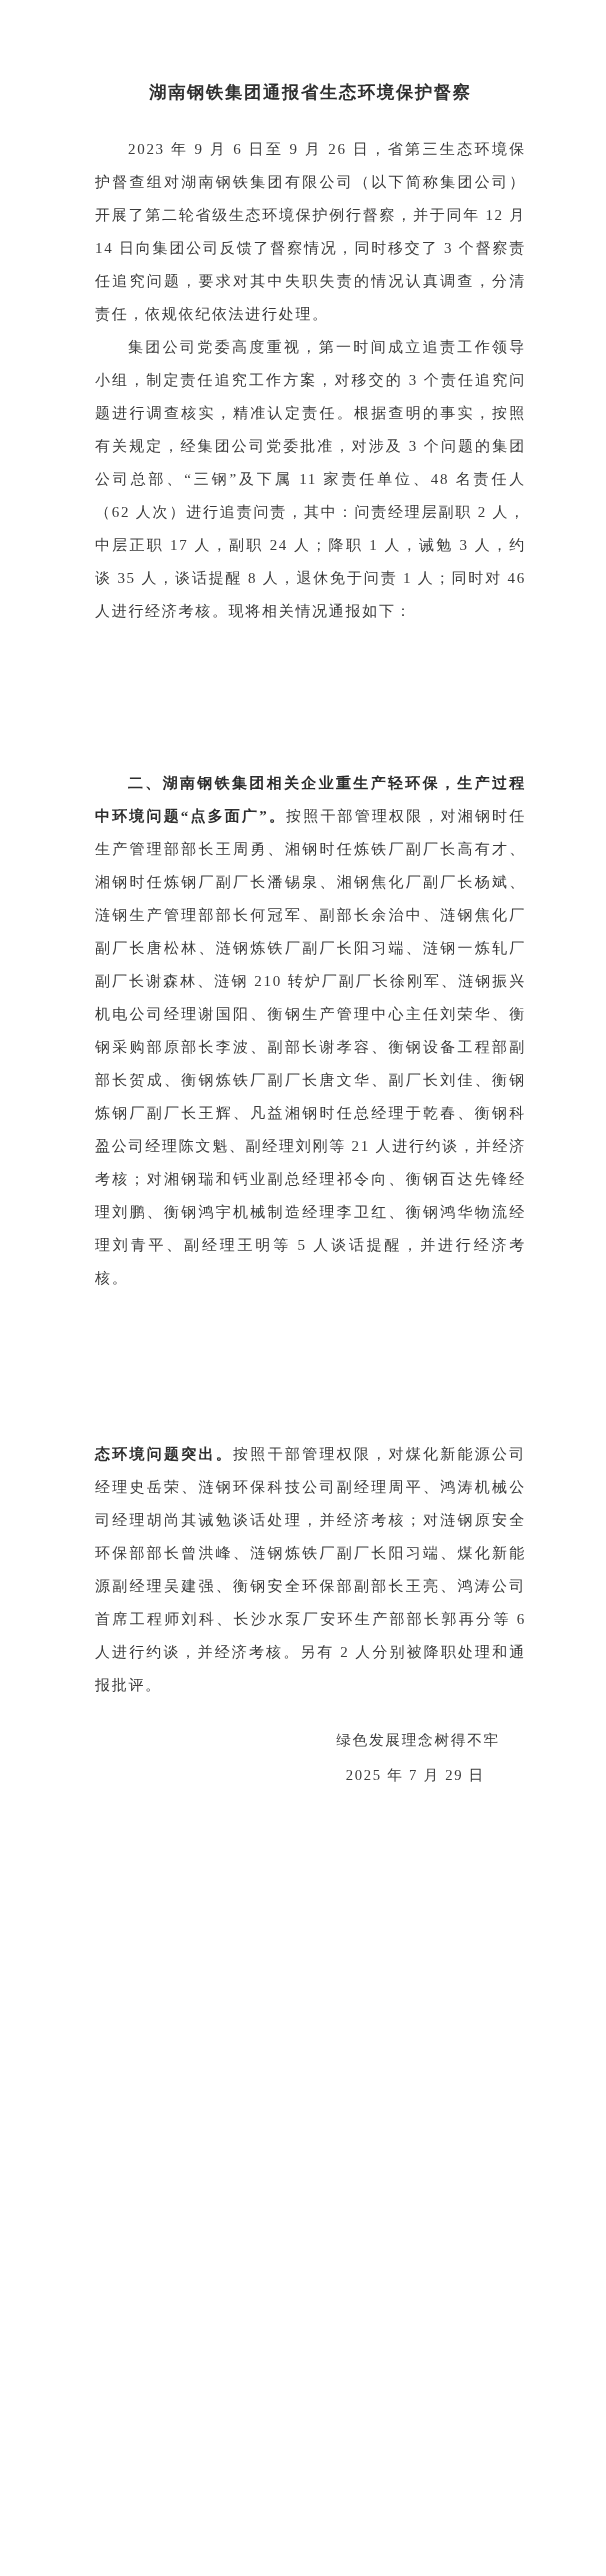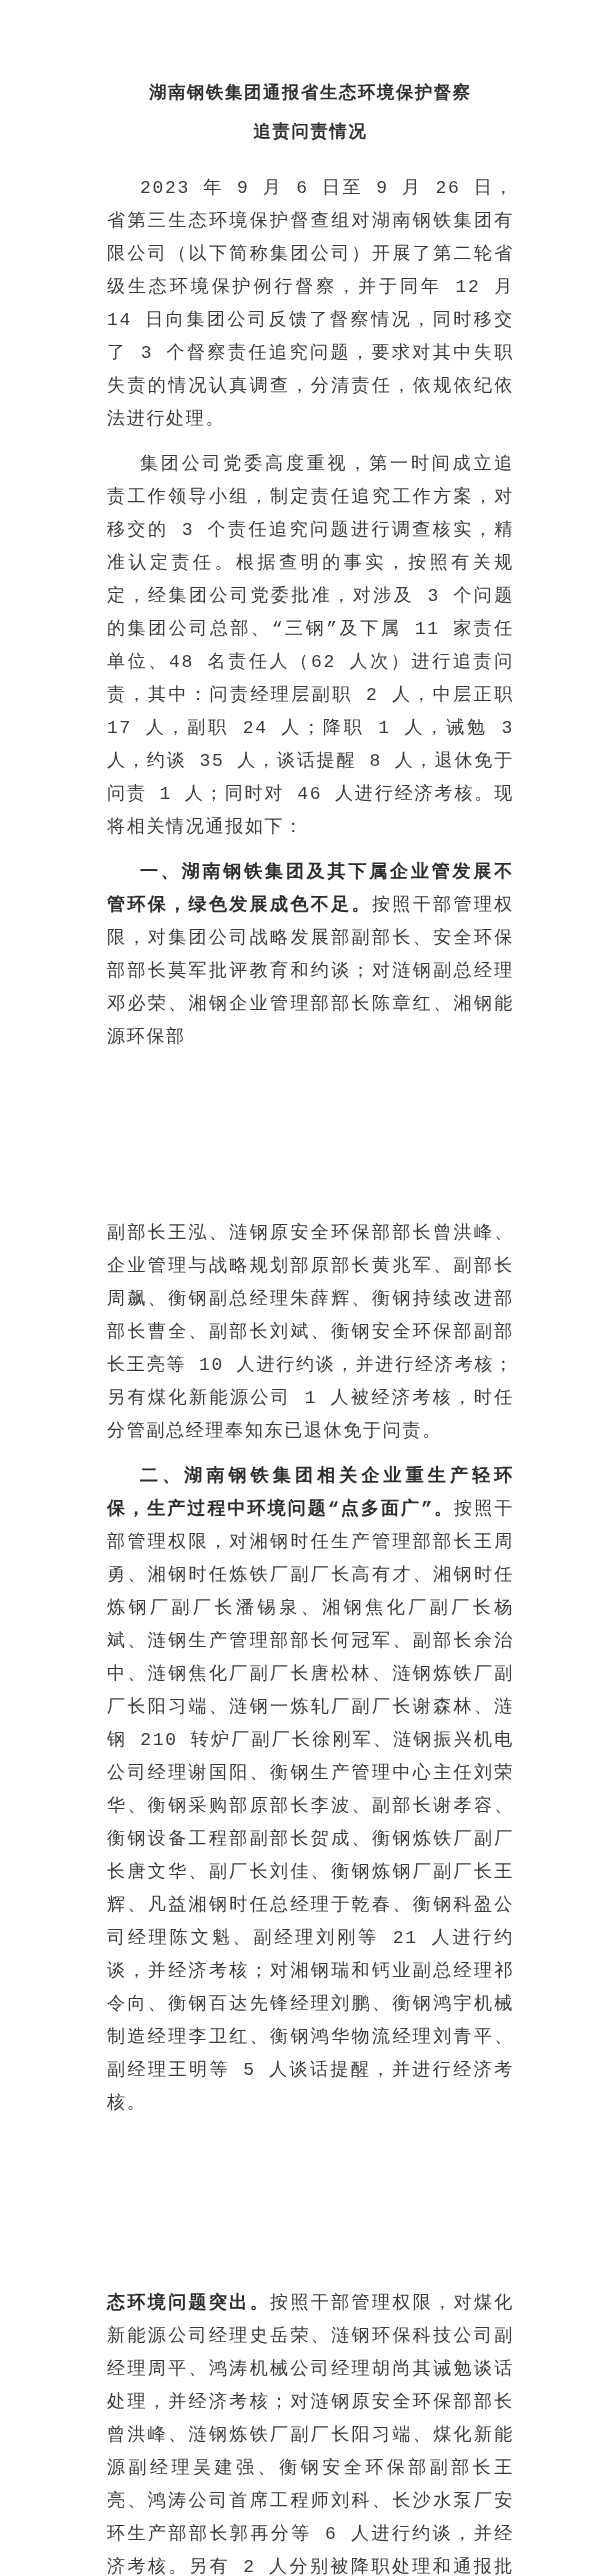--- a/index.html
+++ b/index.html
@@ -23,27 +23,26 @@
   .title {
     text-align: center;
     font-weight: bold;
     color: #303030;
     font-size: 17.3px;
     line-height: 39px;
     letter-spacing: 1.7px;
     margin-bottom: 21px;
   }
   .para {
-    margin: 12px;
-    font-size: 18px;
+    margin: 0;
+    font-size: 15px;
     line-height: 33px;
     letter-spacing: 1.7px;
     text-align: justify;
     color: #3a3a3a;
-    font-family: Liberation Mono, monospace;
   }
   .para.indent {
     text-indent: 33px;
   }
   .para b {
     font-weight: bold;
     color: #2d2d2d;
   }
   .spacer {
     width: 100%;
@@ -58,32 +57,29 @@
   }
   .sig-company { padding-right: 26px; }
   .sig-date    { padding-right: 41px; }
 </style>
 </head>
 <body>
 
 <div class="page">
   <div class="title">
     <div>湖南钢铁集团通报省生态环境保护督察</div>
-    <div>追责问责情况</div>
   </div>
 
   <div id="body-blocks">
       <p class="para indent"><span>2023 年 9 月 6 日至 9 月 26 日，省第三生态环境保护督查组对湖南钢铁集团有限公司（以下简称集团公司）开展了第二轮省级生态环境保护例行督察，并于同年 12 月 14 日向集团公司反馈了督察情况，同时移交了 3 个督察责任追究问题，要求对其中失职失责的情况认真调查，分清责任，依规依纪依法进行处理。</span></p>
       <p class="para indent"><span>集团公司党委高度重视，第一时间成立追责工作领导小组，制定责任追究工作方案，对移交的 3 个责任追究问题进行调查核实，精准认定责任。根据查明的事实，按照有关规定，经集团公司党委批准，对涉及 3 个问题的集团公司总部、“三钢”及下属 11 家责任单位、48 名责任人（62 人次）进行追责问责，其中：问责经理层副职 2 人，中层正职 17 人，副职 24 人；降职 1 人，诫勉 3 人，约谈 35 人，谈话提醒 8 人，退休免于问责 1 人；同时对 46 人进行经济考核。现将相关情况通报如下：</span></p>
-      <p class="para indent"><b>一、湖南钢铁集团及其下属企业管发展不管环保，绿色发展成色不足。</b><span>按照干部管理权限，对集团公司战略发展部副部长、安全环保部部长莫军批评教育和约谈；对涟钢副总经理邓必荣、湘钢企业管理部部长陈章红、湘钢能源环保部</span></p>
       <div class="spacer" style="height: 139px;"></div>
-      <p class="para"><span>副部长王泓、涟钢原安全环保部部长曾洪峰、企业管理与战略规划部原部长黄兆军、副部长周飙、衡钢副总经理朱薛辉、衡钢持续改进部部长曹全、副部长刘斌、衡钢安全环保部副部长王亮等 10 人进行约谈，并进行经济考核；另有煤化新能源公司 1 人被经济考核，时任分管副总经理奉知东已退休免于问责。</span></p>
       <p class="para indent"><b>二、湖南钢铁集团相关企业重生产轻环保，生产过程中环境问题“点多面广”。</b><span>按照干部管理权限，对湘钢时任生产管理部部长王周勇、湘钢时任炼铁厂副厂长高有才、湘钢时任炼钢厂副厂长潘锡泉、湘钢焦化厂副厂长杨斌、涟钢生产管理部部长何冠军、副部长余治中、涟钢焦化厂副厂长唐松林、涟钢炼铁厂副厂长阳习端、涟钢一炼轧厂副厂长谢森林、涟钢 210 转炉厂副厂长徐刚军、涟钢振兴机电公司经理谢国阳、衡钢生产管理中心主任刘荣华、衡钢采购部原部长李波、副部长谢孝容、衡钢设备工程部副部长贺成、衡钢炼铁厂副厂长唐文华、副厂长刘佳、衡钢炼钢厂副厂长王辉、凡益湘钢时任总经理于乾春、衡钢科盈公司经理陈文魁、副经理刘刚等 21 人进行约谈，并经济考核；对湘钢瑞和钙业副总经理祁令向、衡钢百达先锋经理刘鹏、衡钢鸿宇机械制造经理李卫红、衡钢鸿华物流经理刘青平、副经理王明等 5 人谈话提醒，并进行经济考核。</span></p>
       <div class="spacer" style="height: 143px;"></div>
       <p class="para"><b>态环境问题突出。</b><span>按照干部管理权限，对煤化新能源公司经理史岳荣、涟钢环保科技公司副经理周平、鸿涛机械公司经理胡尚其诫勉谈话处理，并经济考核；对涟钢原安全环保部部长曾洪峰、涟钢炼铁厂副厂长阳习端、煤化新能源副经理吴建强、衡钢安全环保部副部长王亮、鸿涛公司首席工程师刘科、长沙水泵厂安环生产部部长郭再分等 6 人进行约谈，并经济考核。另有 2 人分别被降职处理和通报批评。</span></p>
     </div>
 
   <div class="signature">
-    <div class="sig-company">转炉厂副厂长徐刚军</div>
+    <div class="sig-company">绿色发展理念树得不牢</div>
     <div class="sig-date">2025 年 7 月 29 日</div>
   </div>
 </div>
 
 
 </body></html>

